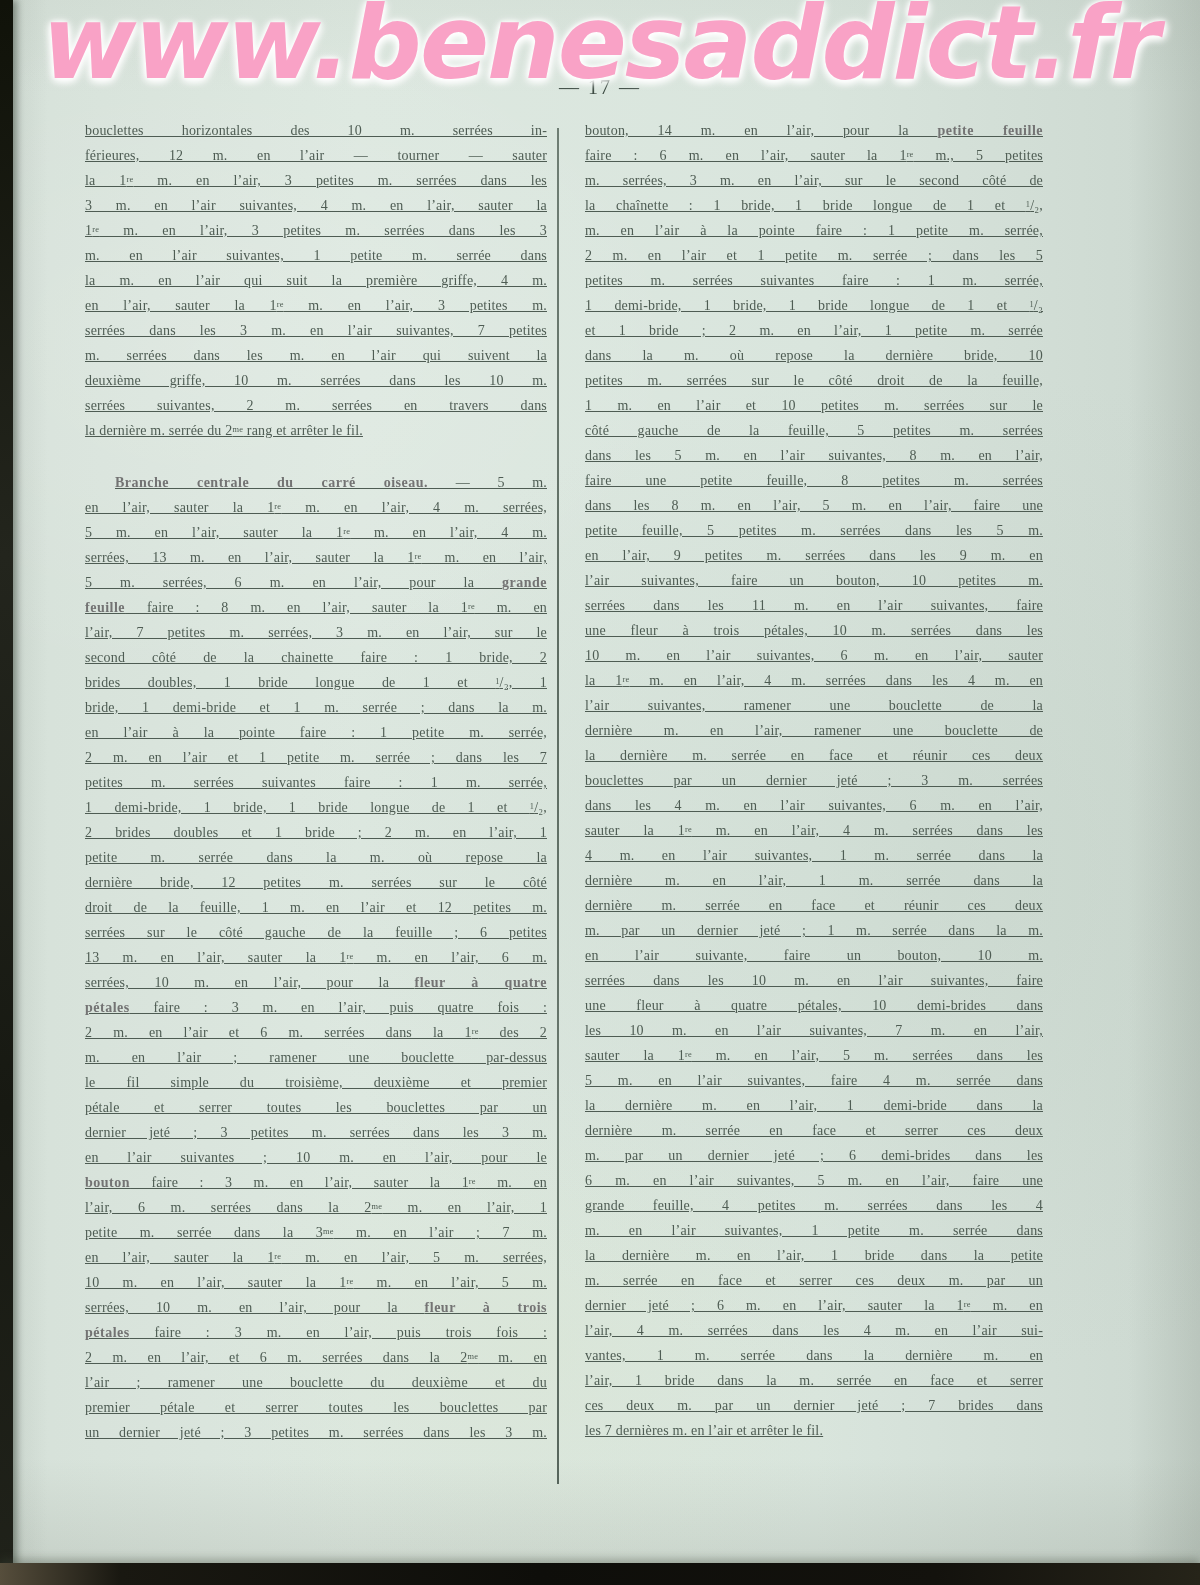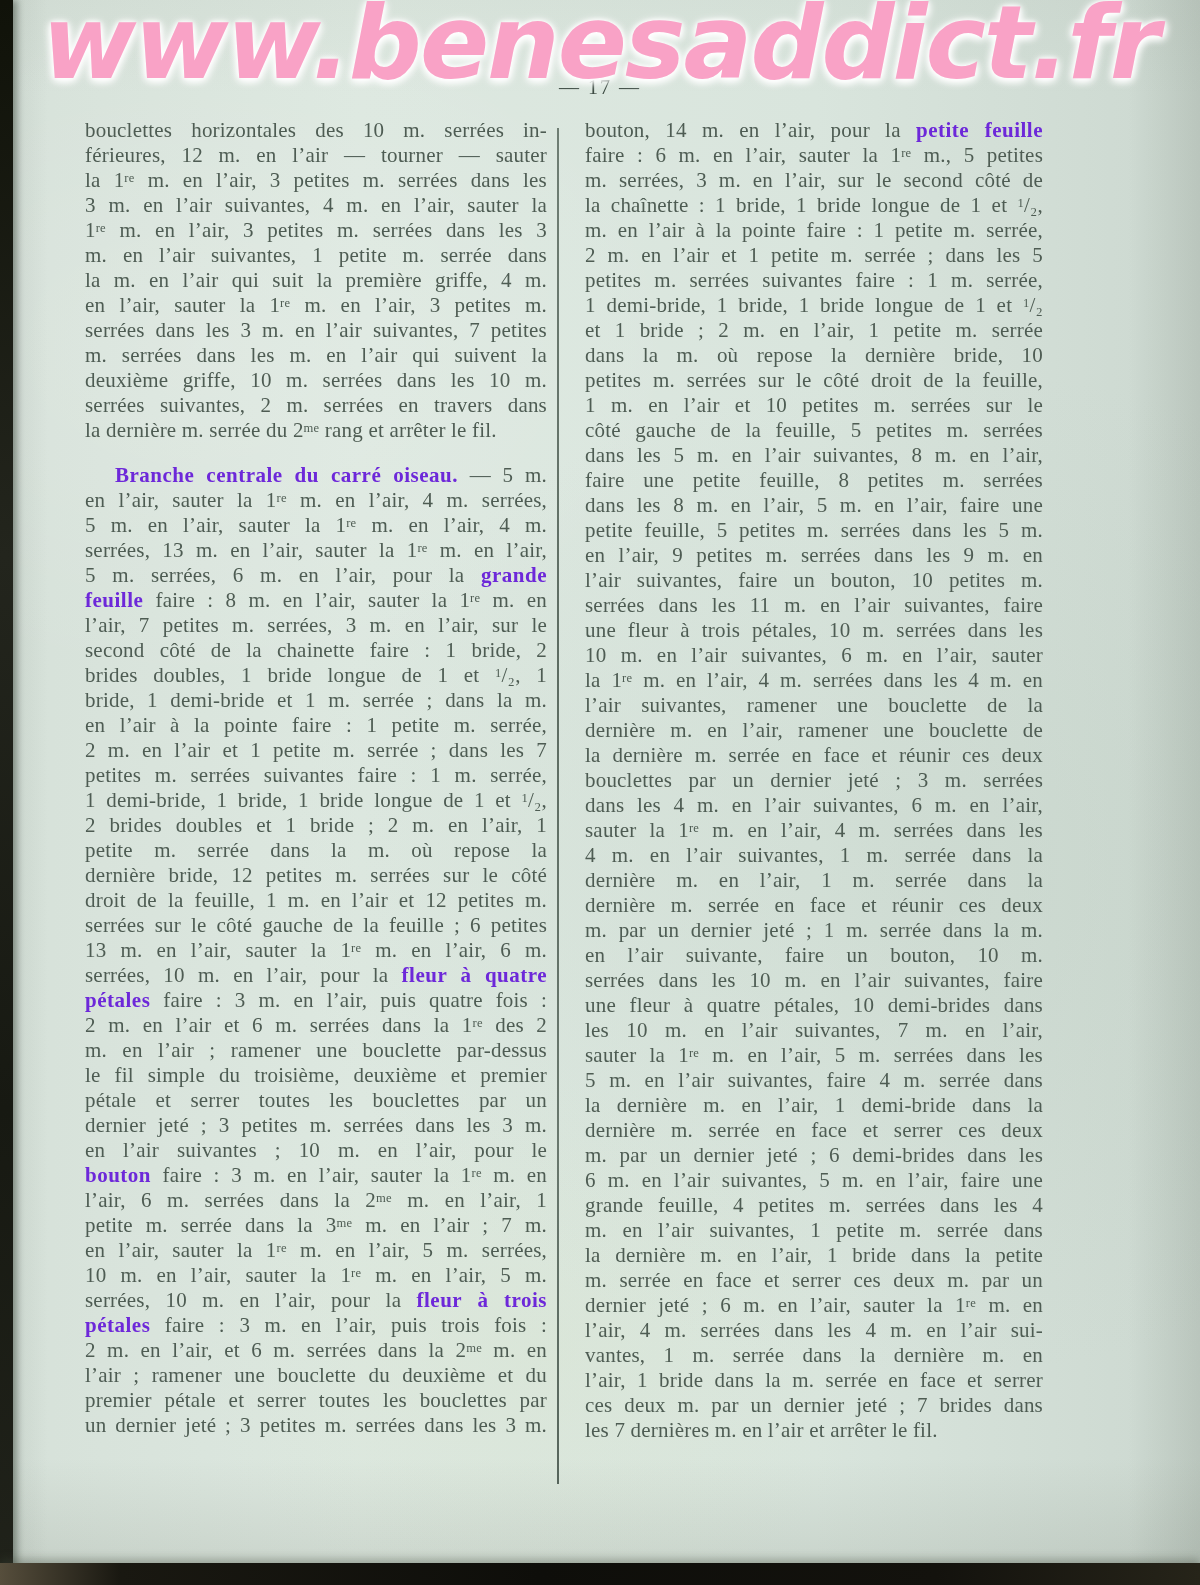--- a/index.html
+++ b/index.html
@@ -49,46 +49,47 @@
   .page-number {
     position: absolute; top: 76px; left: 0; width: 100%;
     text-align: center;
     font-size: 20px; color: #3d4b43;
     letter-spacing: 2px;
     z-index: 1;
   }
   .column {
     position: absolute; top: 118px;
     width: 462px;
-    font-size: 21px;
+    font-size: 14px;
     line-height: 25px;
     color: #4e5c53;
     letter-spacing: 0.2px;
     z-index: 2;
+    text-decoration: underline;
   }
   .column.left  { left: 85px; }
   .column.right { left: 585px; width: 458px; }
   .divider {
     position: absolute; left: 557px; top: 128px;
     width: 2px; height: 1356px;
     background: linear-gradient(180deg, #5c6b61, #47564c 40%, #55645a 75%, #3f4e45);
     opacity: 0.85;
     z-index: 2;
   }
   .para { margin: 0; }
-  .para + .para { margin-top: 20px; }
+  .para + .para { margin-top: 27px; }
   .para.indent .tline:first-child { text-indent: 30px; }
   .tline {
     text-align: justify;
     text-align-last: justify;
     height: 25px;
     overflow: hidden;
   }
   .tline.endline { text-align-last: left; }
-  .tline b { font-weight: 700; color: #6d28d9; letter-spacing: 0.5px; }
+  .tline b { font-weight: 700; color: #737373; letter-spacing: 0.5px; }
   .tline sup { font-size: 0.60em; vertical-align: 0.38em; line-height: 0; }
 </style>
 </head>
 <body>
 
 <div class="vignette"></div>
 <div class="edge-left"></div>
 <div class="edge-bottom"></div>
 
 <div class="page-number">— 17 —</div>

